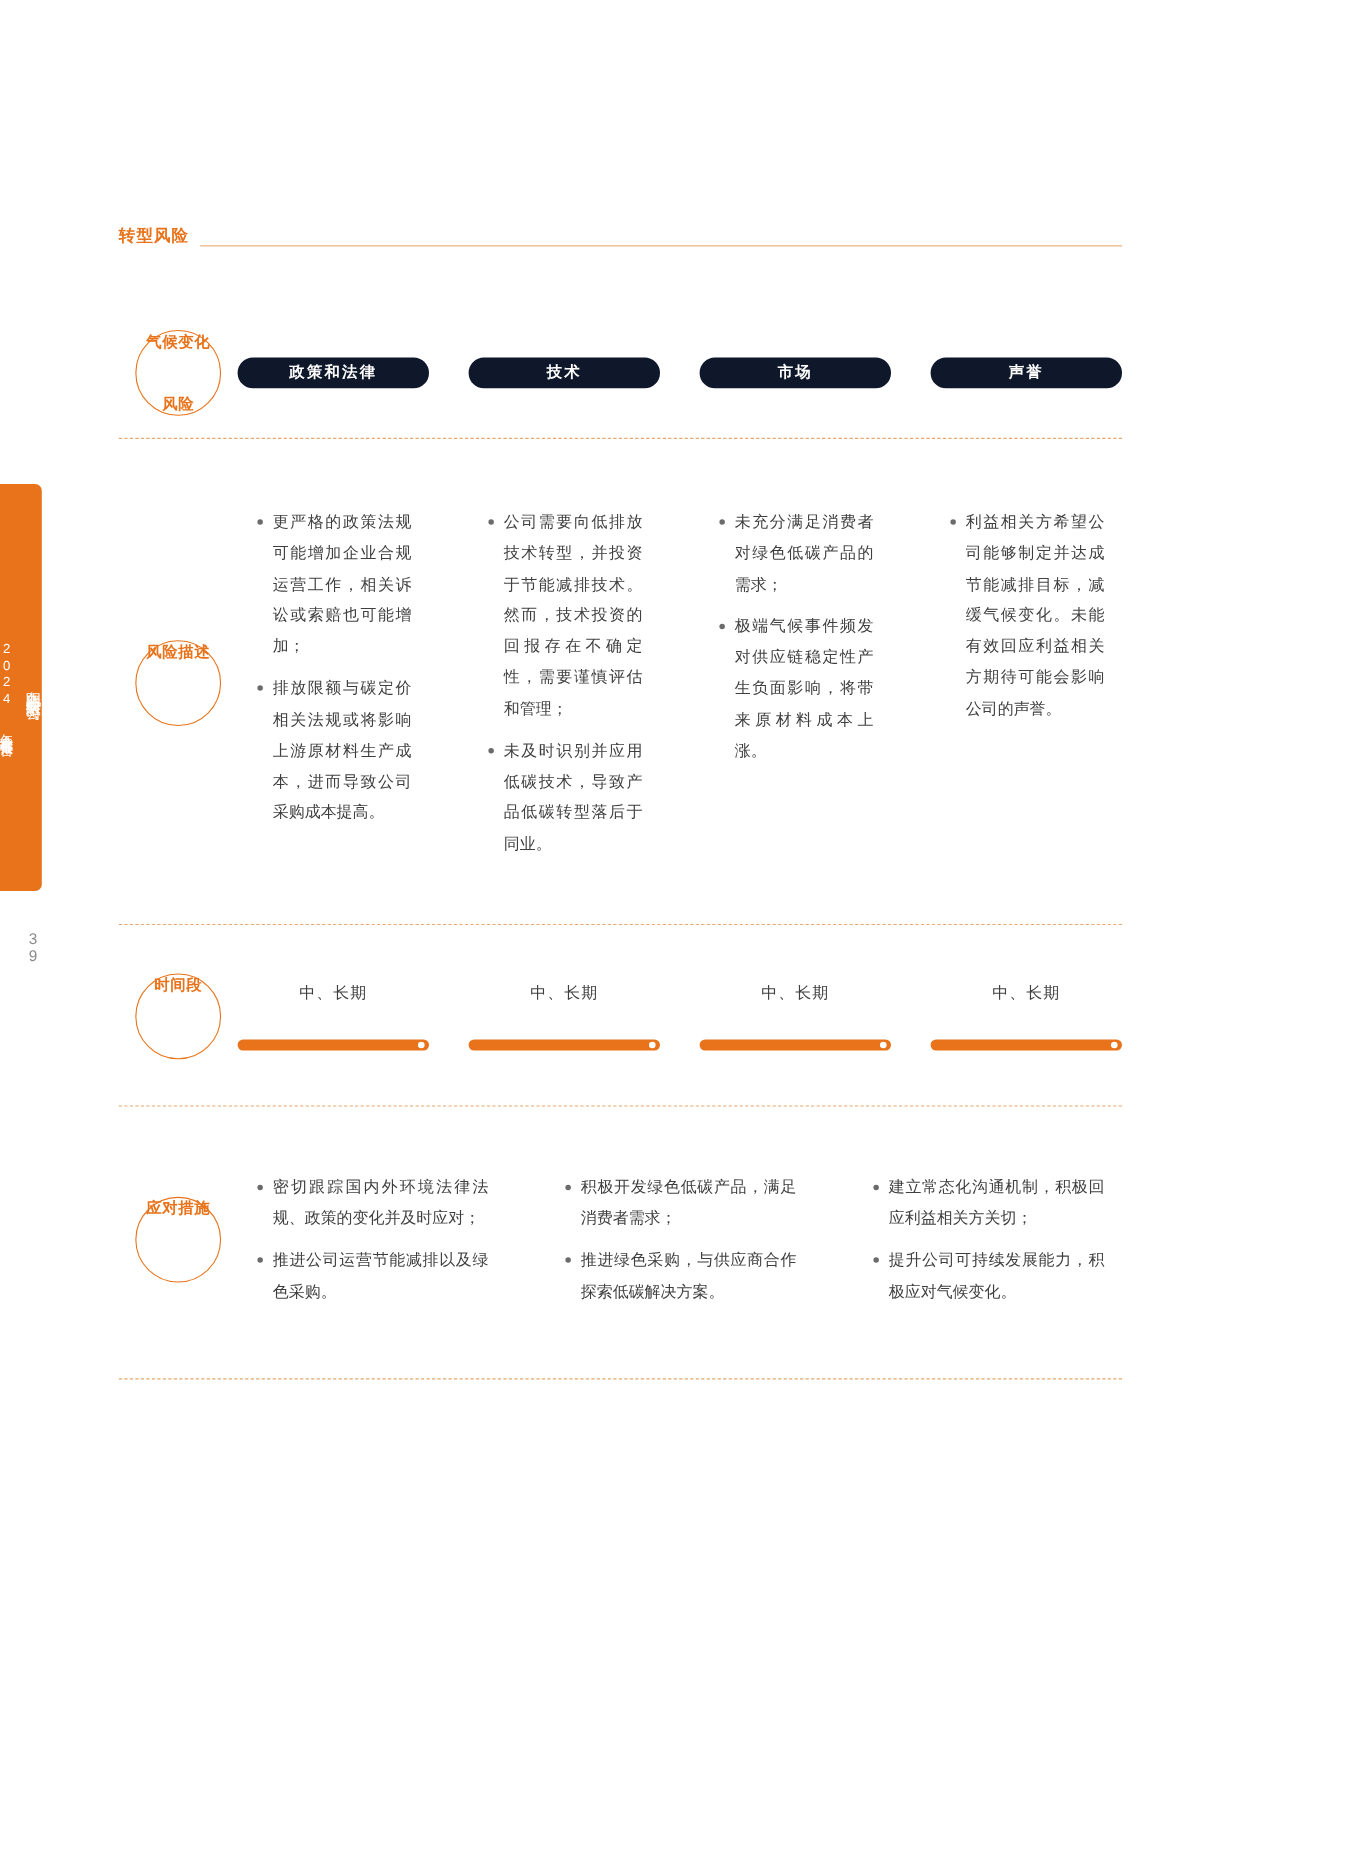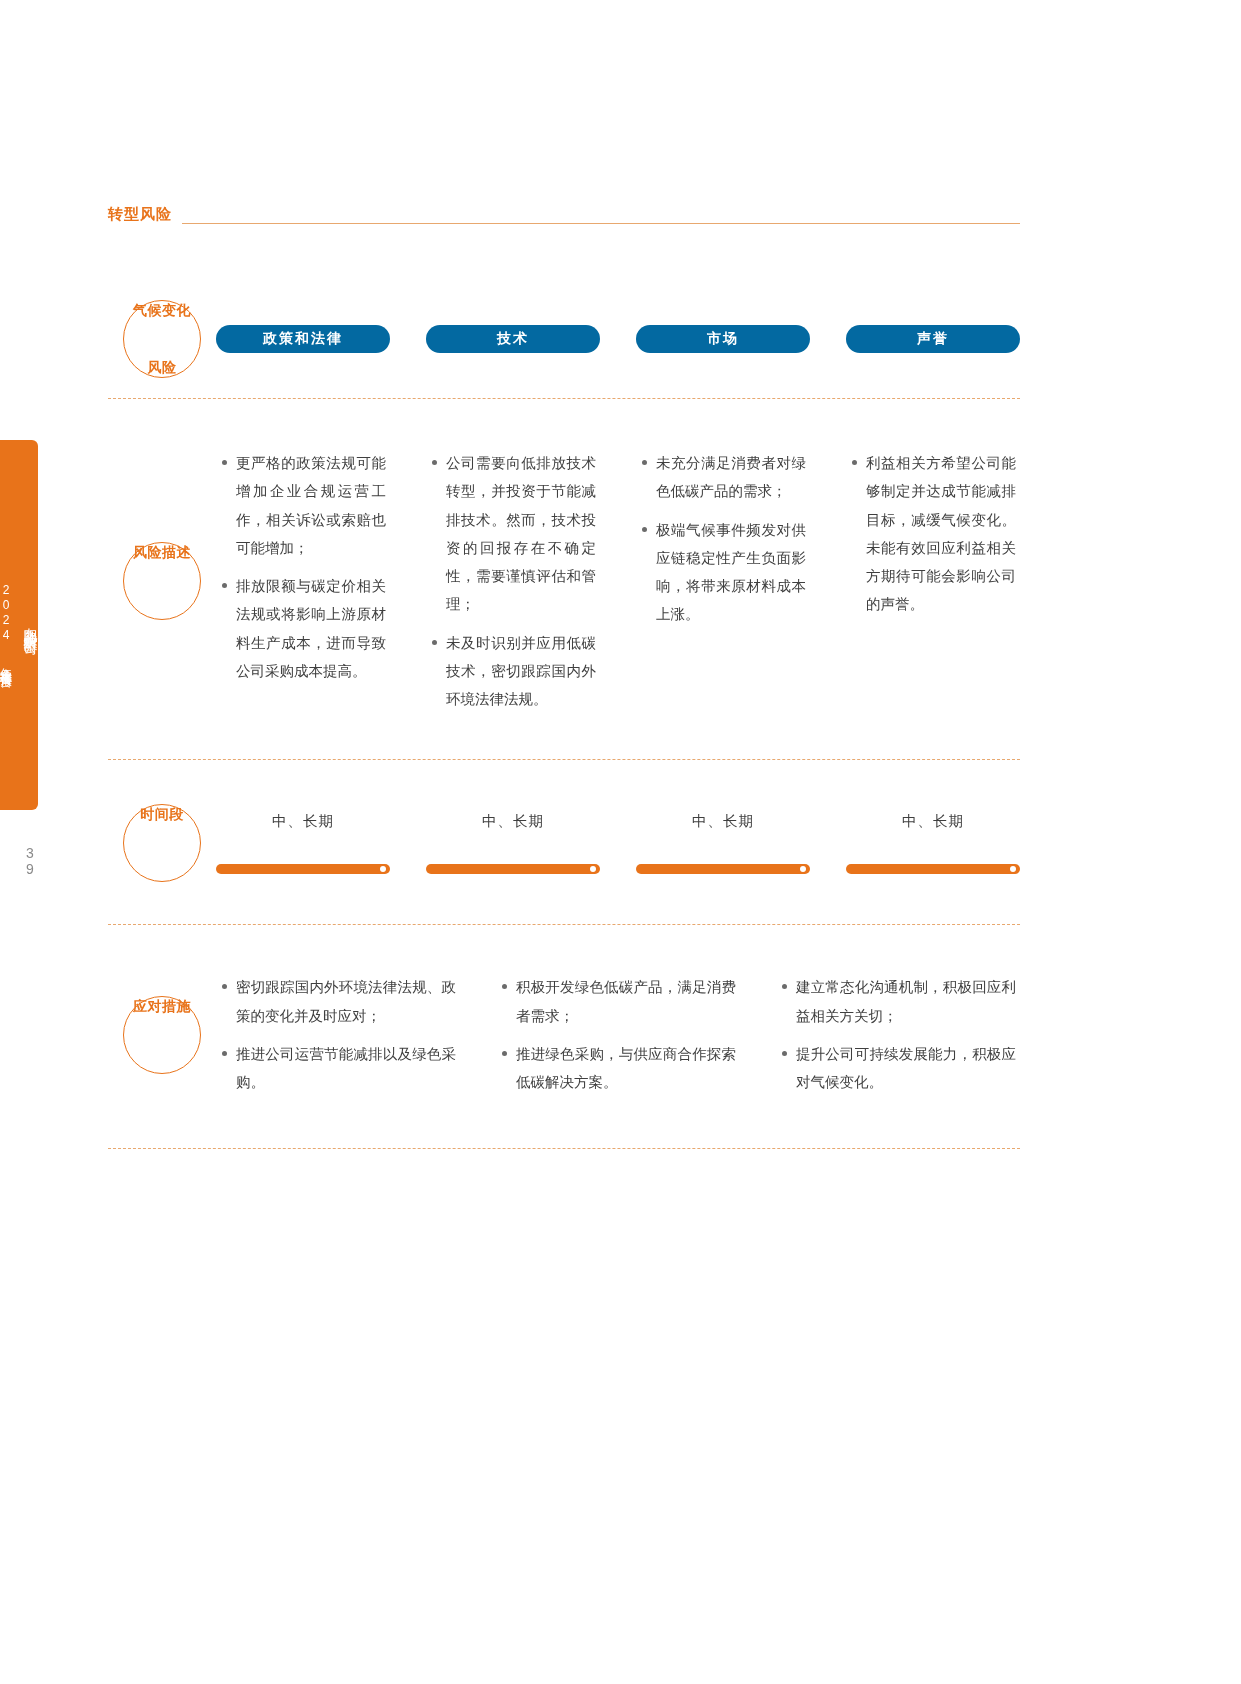--- a/index.html
+++ b/index.html
@@ -133,41 +133,41 @@
   }
 
   
   .head-row {
     height: 118px;
     align-items: center;
   }
   .pill {
     height: 28px;
     border-radius: 14px;
-    background: #0369a1;
+    background: #0f172a;
     color: #ffffff;
     font-size: 14px;
     font-weight: bold;
     display: flex;
     align-items: center;
     justify-content: center;
     letter-spacing: 2px;
   }
 
   
   .dashed {
     border-top: 1px dashed #e8a86f;
     width: 912px;
     height: 0;
   }
 
   
   .blist {
     list-style: none;
-    margin: 4px;
+    margin: 16px;
     padding: 0;
   }
   .blist li {
     position: relative;
     padding-left: 16px;
     font-size: 14.5px;
     line-height: 1.95;
     color: #3f3f3f;
     margin-bottom: 10px;
     text-align: justify;
@@ -263,21 +263,21 @@
     <div class="cols">
       <div class="col">
         <ul class="blist">
           <li>更严格的政策法规可能增加企业合规运营工作，相关诉讼或索赔也可能增加；</li>
           <li>排放限额与碳定价相关法规或将影响上游原材料生产成本，进而导致公司采购成本提高。</li>
         </ul>
       </div>
       <div class="col">
         <ul class="blist">
           <li>公司需要向低排放技术转型，并投资于节能减排技术。然而，技术投资的回报存在不确定性，需要谨慎评估和管理；</li>
-          <li>未及时识别并应用低碳技术，密切跟踪国内外环境法律法规。</li>
+          <li>未及时识别并应用低碳技术，导致产品低碳转型落后于同业。</li>
         </ul>
       </div>
       <div class="col">
         <ul class="blist">
           <li>未充分满足消费者对绿色低碳产品的需求；</li>
           <li>极端气候事件频发对供应链稳定性产生负面影响，将带来原材料成本上涨。</li>
         </ul>
       </div>
       <div class="col">
         <ul class="blist">

